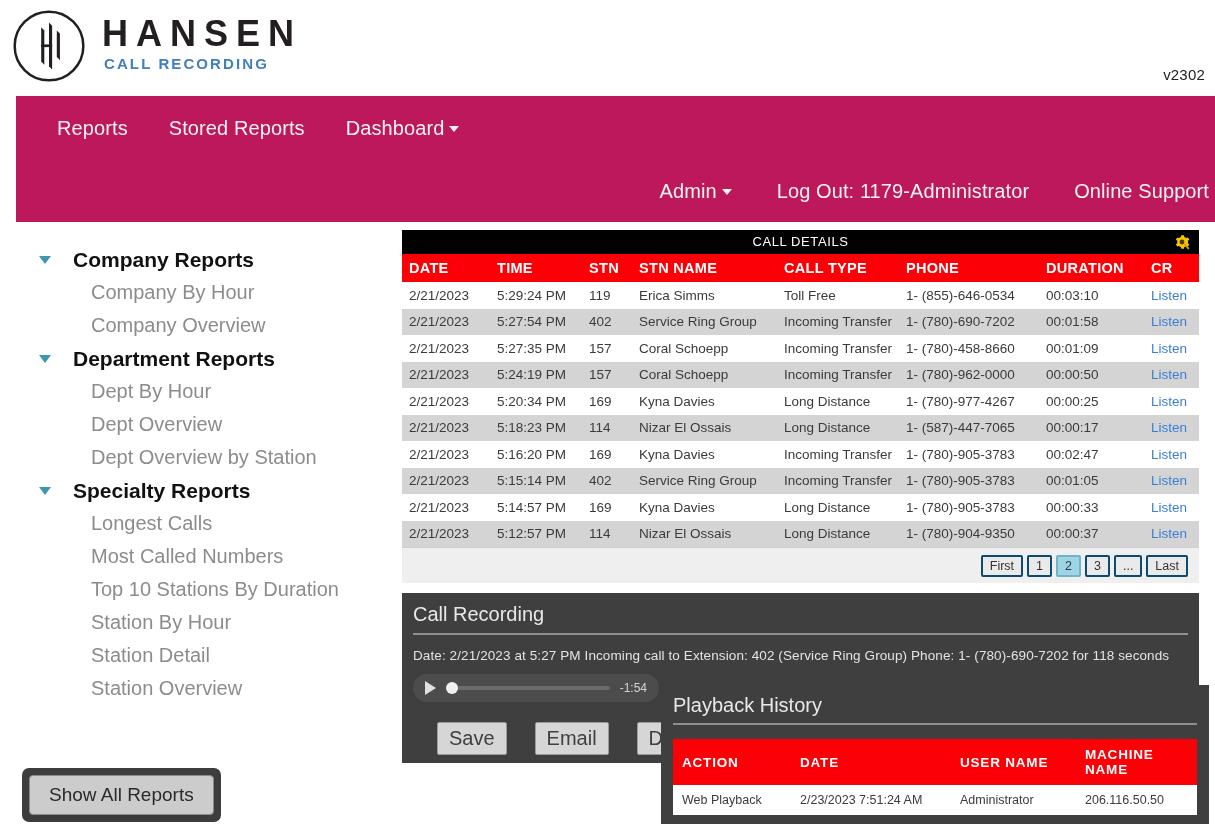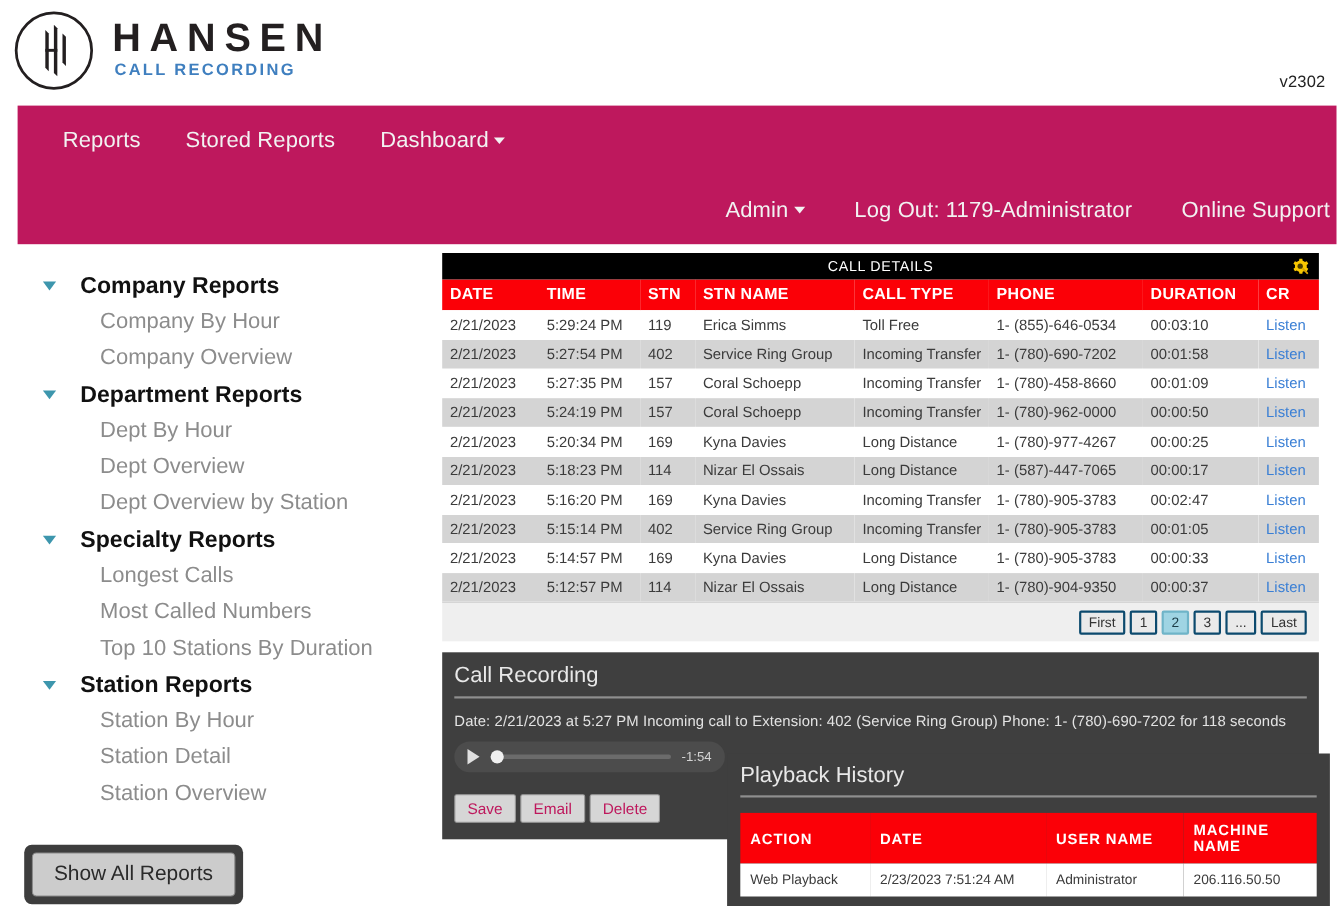--- a/index.html
+++ b/index.html
@@ -128,22 +128,23 @@
   .play-tri {
     width: 0; height: 0; border-top: 7px solid transparent;
     border-bottom: 7px solid transparent; border-left: 11px solid #e0e0e0; cursor: pointer;
   }
   .seek { flex: 1; height: 4px; background: #6b6b6b; border-radius: 2px; position: relative; cursor: pointer; }
   .seek .knob { position: absolute; left: 0; top: -4px; width: 12px; height: 12px; background: #f0f0f0; border-radius: 50%; }
   .time { color: #d3d3d3; font-size: 12px; }
   .cr-btns { margin-top: 20px; display: flex; gap: 4px; }
   .cr-btn {
     background: #d6d6d6; border: 1px solid #9a9a9a; border-radius: 2px;
-    font-size: 14px; color: #be185d; padding: 4px 11px; cursor: pointer;
+    font-size: 20px; color: #404040; padding: 4px 11px; cursor: pointer;
     font-family: "Liberation Sans", sans-serif;
+    margin-left: 24px;
   }
 
   
   .ph-panel {
     position: absolute; left: 661px; top: 685px; width: 548px; height: 139px;
     background: #3f3f3f; padding: 9px 12px 0 12px;
   }
   .ph-head { color: #e8e8e8; font-size: 20px; padding-bottom: 6px; }
   .ph-rule { height: 2px; background: #8f8f8f; margin-bottom: 14px; }
   table.ph { width: 100%; border-collapse: collapse; table-layout: fixed; }
@@ -214,24 +215,20 @@
       <div class="tree-group">
         <div class="tree-head">
           <span class="tri"></span>
           <span class="lbl">Specialty Reports</span>
         </div>
         <div class="tree-child">Longest Calls</div>
         <div class="tree-child">Most Called Numbers</div>
         <div class="tree-child">Top 10 Stations By Duration</div>
       </div>
       <div class="tree-group">
-        <div class="tree-head">
-          <span class="tri"></span>
-          <span class="lbl">Station Reports</span>
-        </div>
         <div class="tree-child">Station By Hour</div>
         <div class="tree-child">Station Detail</div>
         <div class="tree-child">Station Overview</div>
       </div>
     </div>
   <div class="showall-wrap">
     <button class="showall-btn">Show All Reports</button>
   </div>
 
   <div class="cd-panel">

